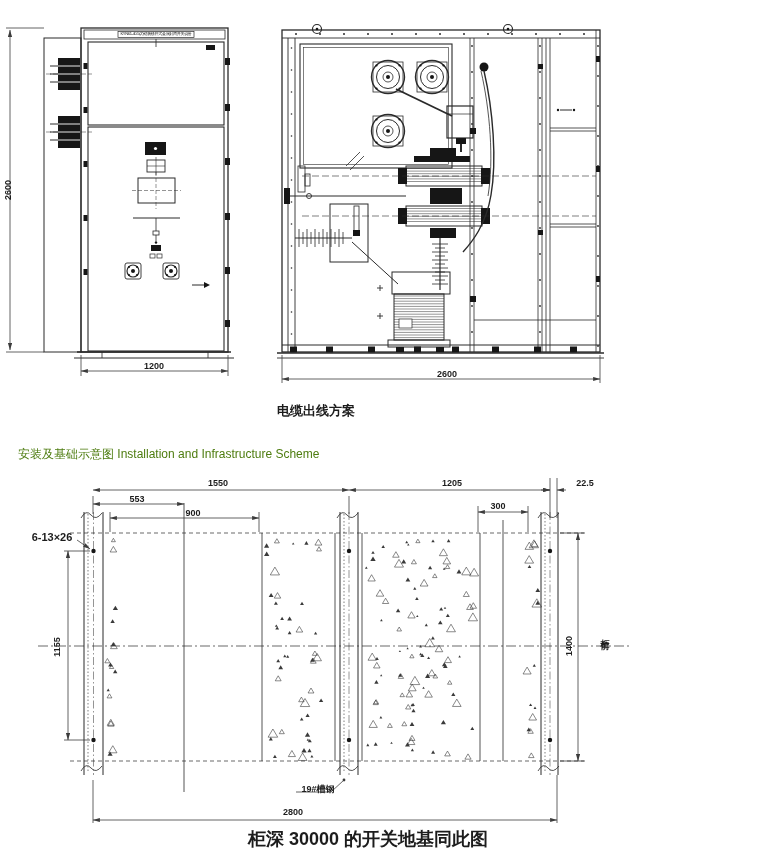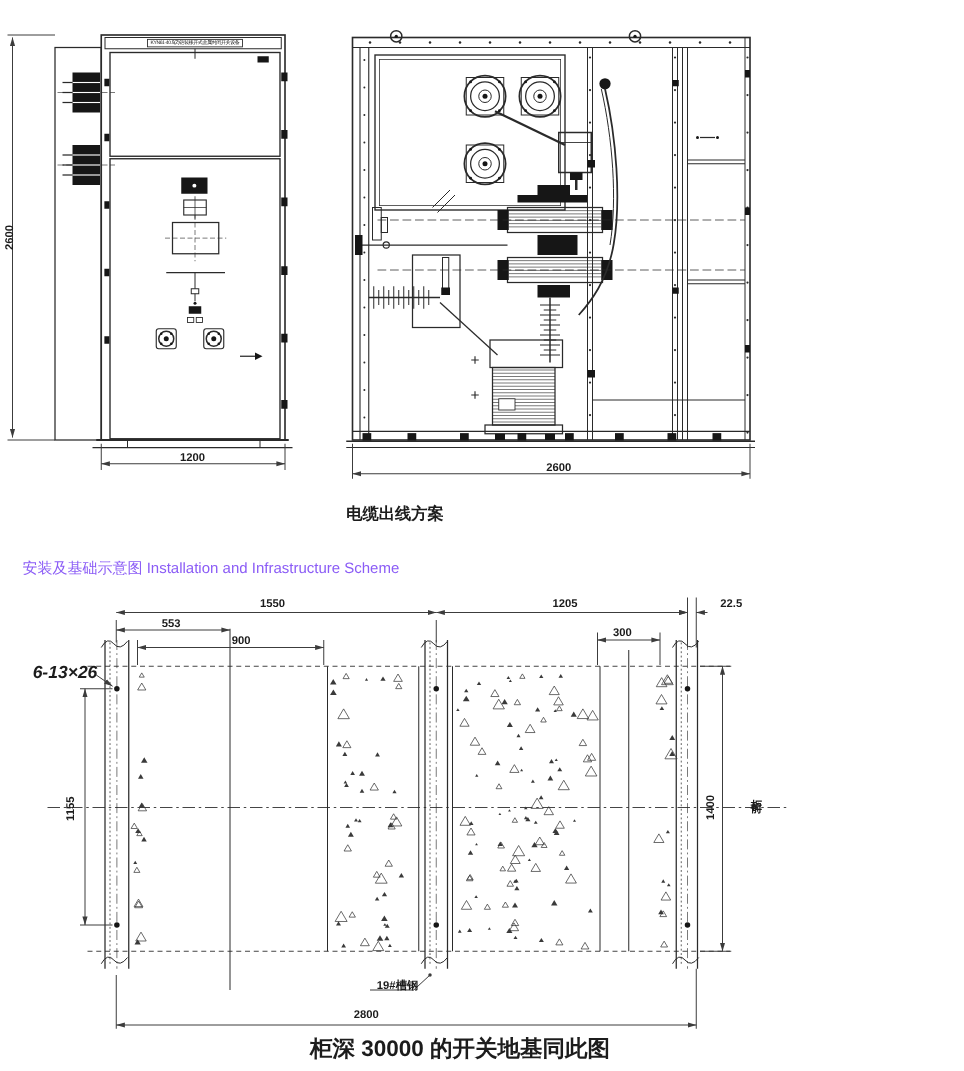--- a/index.html
+++ b/index.html
@@ -4,21 +4,21 @@
 <style>
   html,body{margin:0;padding:0;background:#fff;}
   .page{position:relative;width:632px;height:857px;background:#ffffff;overflow:hidden;
         font-family:"Liberation Sans",sans-serif;color:#1c1c1c;}
   svg{position:absolute;left:0;}
   .lbl{position:absolute;white-space:nowrap;transform:translate(-50%,-50%);
        font-size:9px;font-weight:bold;color:#1c1c1c;line-height:1;}
   .lbl.rot{transform:translate(-50%,-50%) rotate(-90deg);}
   .lbl.vert{writing-mode:vertical-rl;text-orientation:upright;letter-spacing:2px;}
   .lbl.cap{font-size:13px;font-weight:bold;transform:none;text-align:right;}
-  .lbl.sub{font-size:12px;font-weight:normal;color:#8b5cf6;transform:none;}
+  .lbl.sub{font-size:12px;font-weight:normal;color:#4d7c0f;transform:none;}
   .lbl.tiny{font-size:4px;font-weight:normal;letter-spacing:-0.3px;color:#111;
             width:76px;overflow:hidden;text-align:center;}
   .ln{stroke:#2a2a2a;fill:none;}
   .dm{stroke:#3c3c3c;stroke-width:0.8;fill:none;}
   .blk{fill:#161616;stroke:none;}
 </style>
 </head>
 <body>
 
 <div class="page">
@@ -714,21 +714,21 @@
 <div class="lbl" style="left:447px;top:374px;">2600</div>
 <div class="lbl cap" style="left:277px;top:404px;">电缆出线方案</div>
 <div class="lbl sub" style="left:18px;top:448px;">安装及基础示意图 Installation and Infrastructure Scheme</div>
 
 <div class="lbl" style="left:218px;top:483px;">1550</div>
 <div class="lbl" style="left:452px;top:483px;">1205</div>
 <div class="lbl" style="left:585px;top:483px;">22.5</div>
 <div class="lbl" style="left:137px;top:499px;">553</div>
 <div class="lbl" style="left:185px;top:513px;padding-left:16px;">900</div>
 <div class="lbl" style="left:498px;top:506px;">300</div>
-<div class="lbl" style="left:52px;top:537px;font-size:14px;font-style:italic;">6-13×26</div>
+<div class="lbl" style="left:52px;top:537px;font-size:11px;">6-13×26</div>
 <div class="lbl rot" style="left:57px;top:647px;">1155</div>
 <div class="lbl rot" style="left:569px;top:646px;">1400</div>
 <div class="lbl vert" style="left:600px;top:632px;transform:none;">柜前</div>
 <div class="lbl" style="left:318px;top:789px;">19#槽钢</div>
 <div class="lbl" style="left:293px;top:812px;">2800</div>
 <div class="lbl cap" style="left:248px;top:830px;font-size:18px;">柜深 30000 的开关地基同此图</div>
 
 </div>
 
 </body></html>

